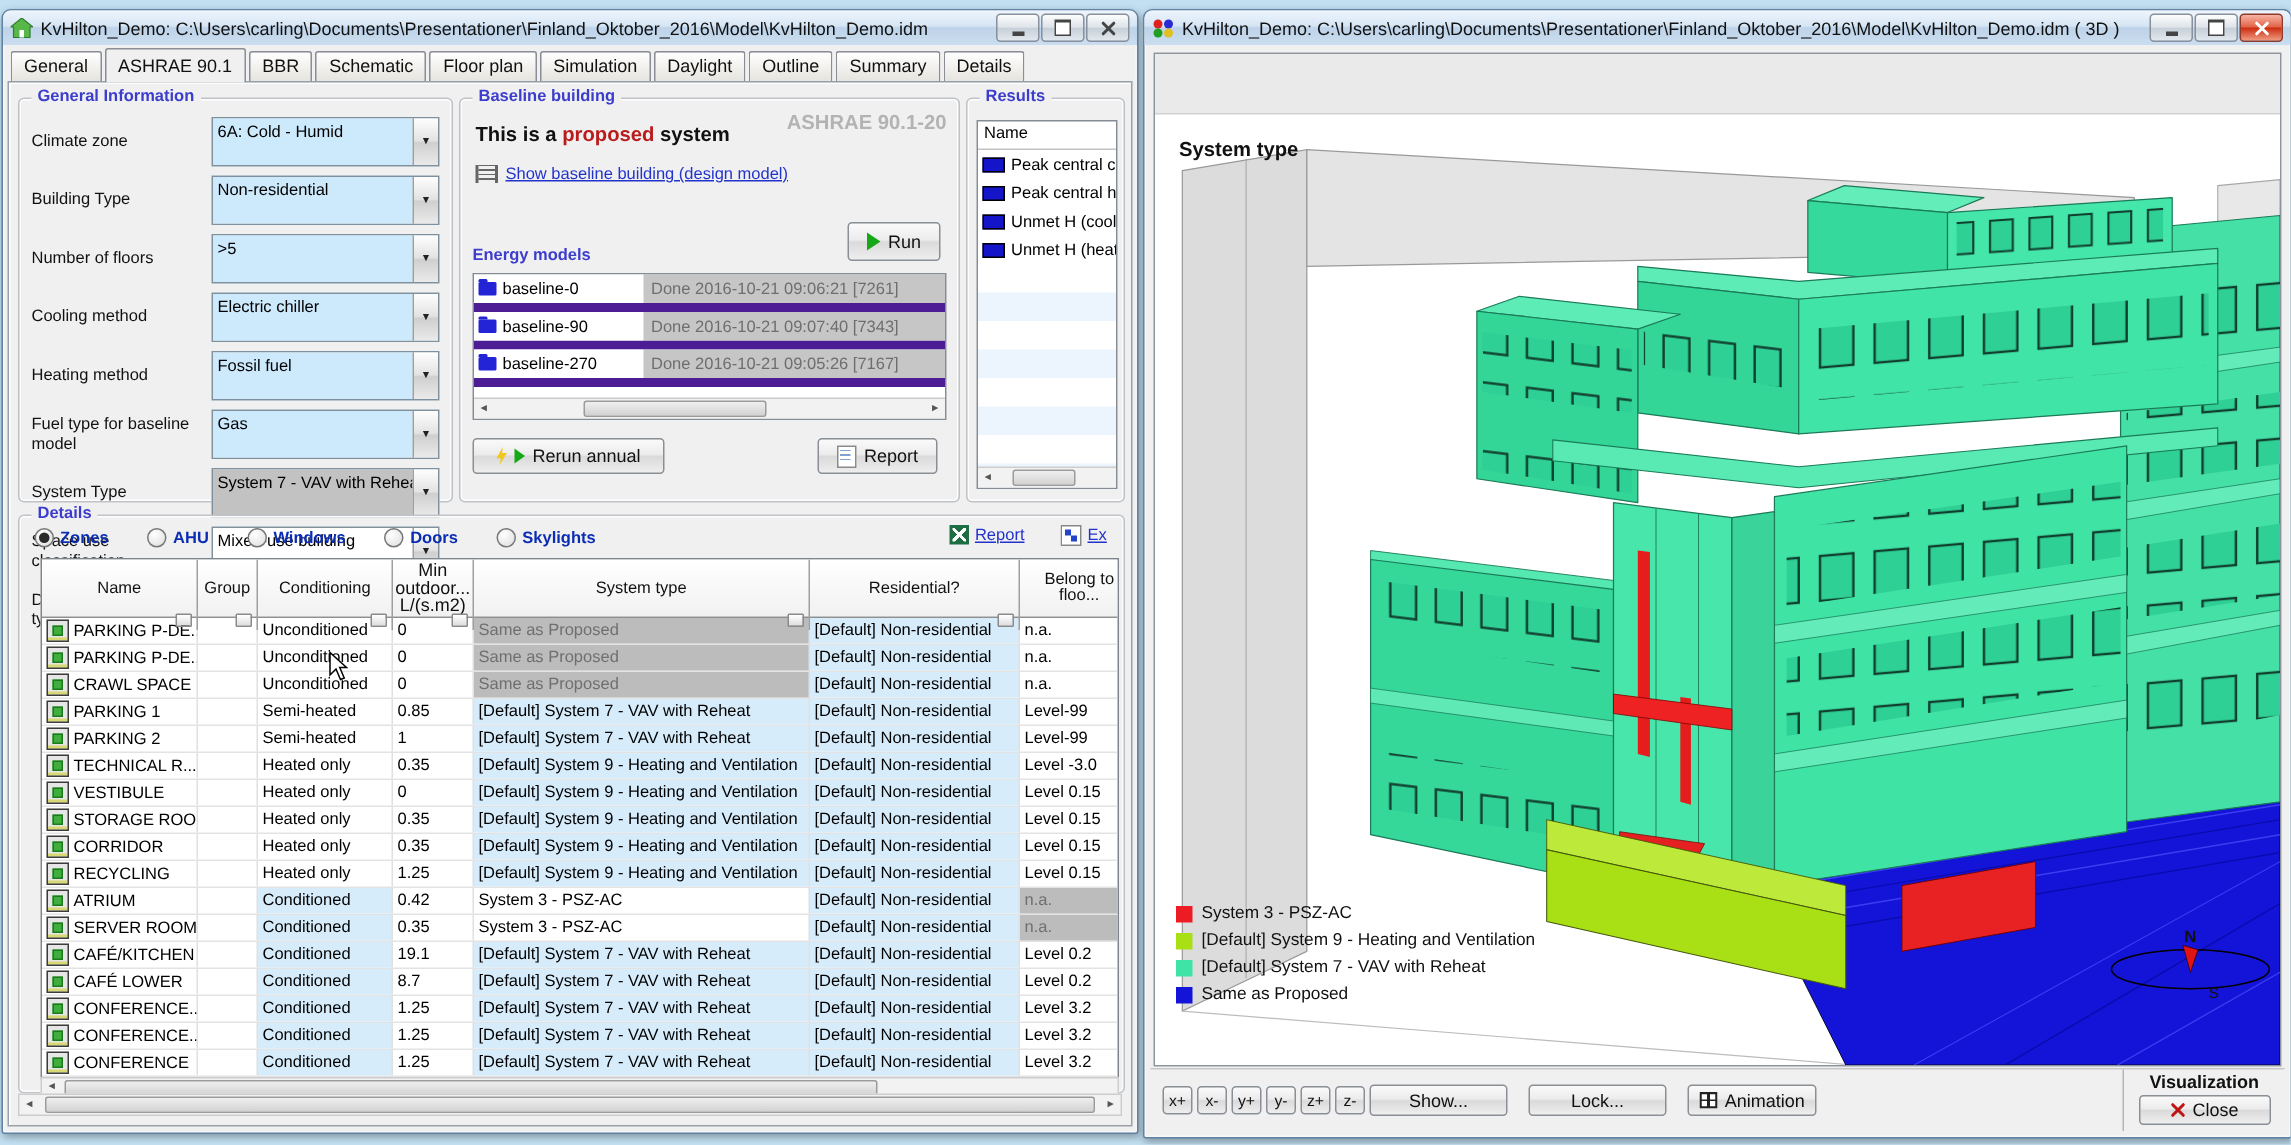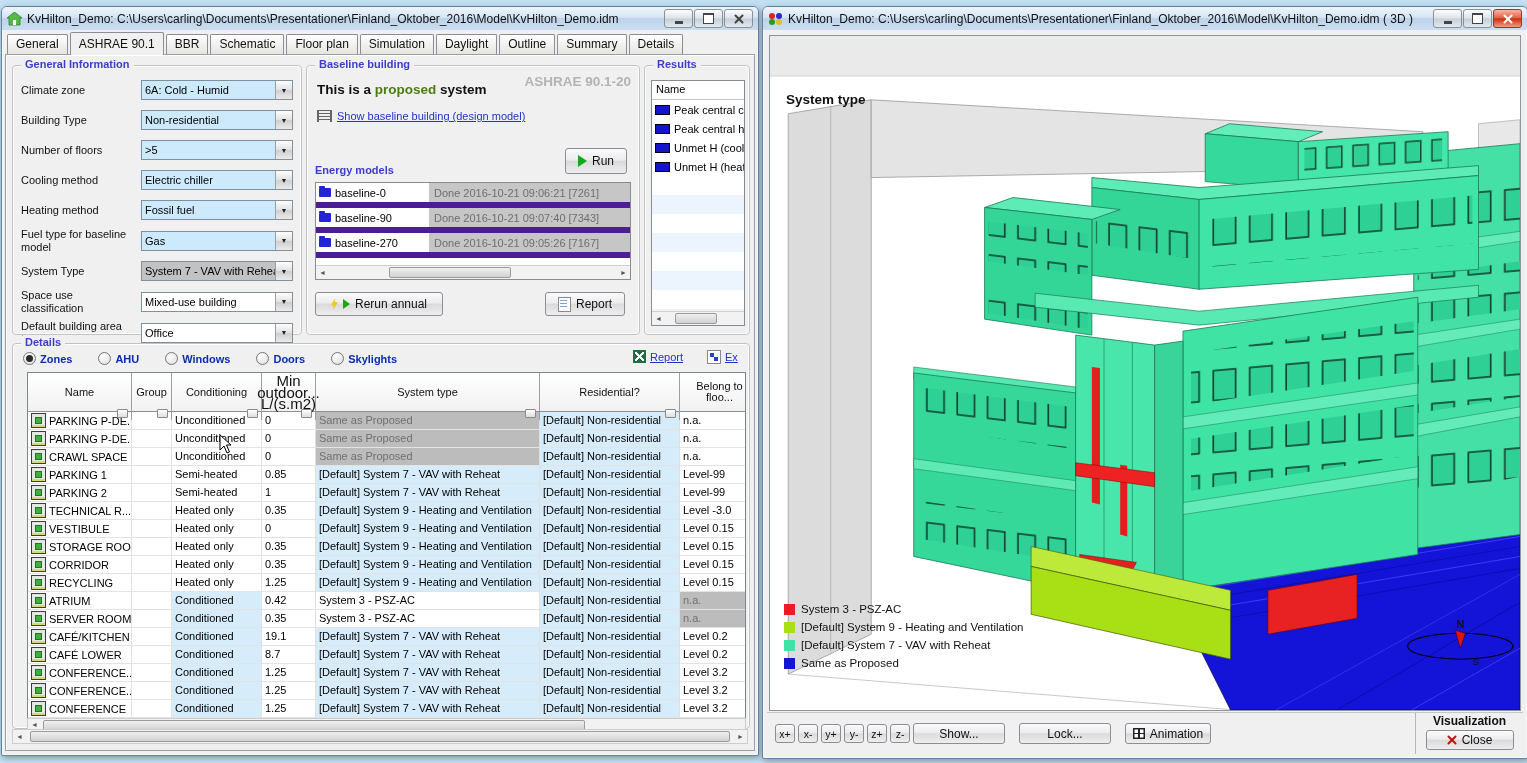--- a/index.html
+++ b/index.html
@@ -20,21 +20,21 @@
   .tabrow{display:flex;gap:2px;padding:3px 2px 0 5px;height:21px;align-items:flex-end;position:relative}
   .tab{font-size:12px;color:#111;padding:2px 8px 3px;border:1px solid #8a8d96;border-bottom:none;border-radius:2px 2px 0 0;background:linear-gradient(#fff,#e6e4df);white-space:nowrap;cursor:default}
   .tab.active{background:#f0f0f0;padding-top:4px;padding-bottom:4px;margin-bottom:-1px;z-index:3;position:relative}
   .clientarea{position:absolute;left:3px;right:3px;top:47px;bottom:4px;background:#f0f0f0;border:1px solid #9aa0a8;box-shadow:inset 1px 1px 0 #fff}
   
   .gb{position:absolute;border:1px solid #bfc3c8;border-radius:4px;box-shadow:inset 0 0 0 1px #fdfdfd}
   .gb>.leg{position:absolute;top:-8px;left:8px;background:#f0f0f0;padding:0 4px;color:#3c3ccd;font-weight:bold;font-size:11px}
   
   .birow{display:flex;justify-content:space-between;align-items:center;margin:6px 8px 0 8px;min-height:24px}
   .bilabel{font-size:11px;color:#111;width:114px;line-height:12.5px}
-  .combo{width:152px;height:20px;border:1px solid #7f919f;display:flex;background:#fff;box-sizing:border-box}
+  .combo{width:152px;height:33px;border:1px solid #7f919f;display:flex;background:#fff;box-sizing:border-box}
   .combo .val{flex:1;font-size:11px;padding:3px 3px 0;white-space:nowrap;overflow:hidden}
   .v-blue{background:#cdeafc}.v-gray{background:#c2c2c2}.v-white{background:#fff}
   .drop{width:16px;border-left:1px solid #98a0a8;background:linear-gradient(#fefefe,#e2e2e2 48%,#cfcfcf 52%,#eaeaea);display:flex;align-items:center;justify-content:center;font-size:7px;color:#222}
   
   .btn{border:1px solid #8a8f96;border-radius:3px;background:linear-gradient(#fafafa,#ececec 45%,#dadada 52%,#eeeeee);font-size:12px;color:#111;display:inline-flex;align-items:center;justify-content:center;gap:5px;box-sizing:border-box}
   .play{width:0;height:0;border-left:9px solid #17a817;border-top:6px solid transparent;border-bottom:6px solid transparent}
   .play.sm{border-left-width:7px;border-top-width:5px;border-bottom-width:5px}
   .bolt{width:7px;height:12px;background:#f2c71b;clip-path:polygon(60% 0,0 62%,42% 62%,30% 100%,100% 34%,55% 34%)}
   .pageic{width:11px;height:13px;background:#fff;border:1px solid #8a8a8a;position:relative}
   .pageic::after{content:"";position:absolute;left:1px;top:2px;width:7px;height:7px;background:repeating-linear-gradient(#7fa3d0 0 1px,transparent 1px 3px)}
@@ -190,21 +190,21 @@
               <div class="val v-white">Office</div>
               <div class="drop">▼</div>
             </div>
           </div>
         </div>
     </div>
 
     <div class="gb" style="left:300px;top:10px;width:332px;height:268px">
       <span class="leg">Baseline building</span>
       <div style="position:absolute;right:8px;top:8px;font-size:13.5px;font-weight:bold;color:#b3b3b3;white-space:nowrap">ASHRAE 90.1-20</div>
-      <div style="position:absolute;left:10px;top:16px;font-size:13.5px;font-weight:bold;color:#111"><span>This is a </span><span style="color:#4d7c0f">proposed</span><span> system</span></div>
+      <div style="position:absolute;left:10px;top:16px;font-size:13.5px;font-weight:bold;color:#111"><span>This is a </span><span style="color:#b91c1c">proposed</span><span> system</span></div>
       <div style="position:absolute;left:10px;top:44px;display:flex;align-items:center;gap:5px">
         <span class="ladic"></span>
         <span class="lnk">Show baseline building (design model)</span>
       </div>
       <div class="btn" style="position:absolute;right:12px;top:82px;width:62px;height:26px">
         <span class="play"></span>
           <span>Run</span>
       </div>
       <div style="position:absolute;left:8px;top:98px;font-size:11px;font-weight:bold;color:#3c3ccd">Energy models</div>
       <div class="emwrap">
@@ -324,21 +324,21 @@
               <span class="filtic"></span>
             </div>
             <div class="th">
               <span>Group</span>
               <span class="filtic"></span>
             </div>
             <div class="th">
               <span>Conditioning</span>
               <span class="filtic"></span>
             </div>
-            <div class="th" style="font-size: 15px;">
+            <div class="th" style="font-size: 12px;">
               <span>Min outdoor... L/(s.m2)</span>
               <span class="filtic"></span>
             </div>
             <div class="th">
               <span>System type</span>
               <span class="filtic"></span>
             </div>
             <div class="th">
               <span>Residential?</span>
               <span class="filtic"></span>

